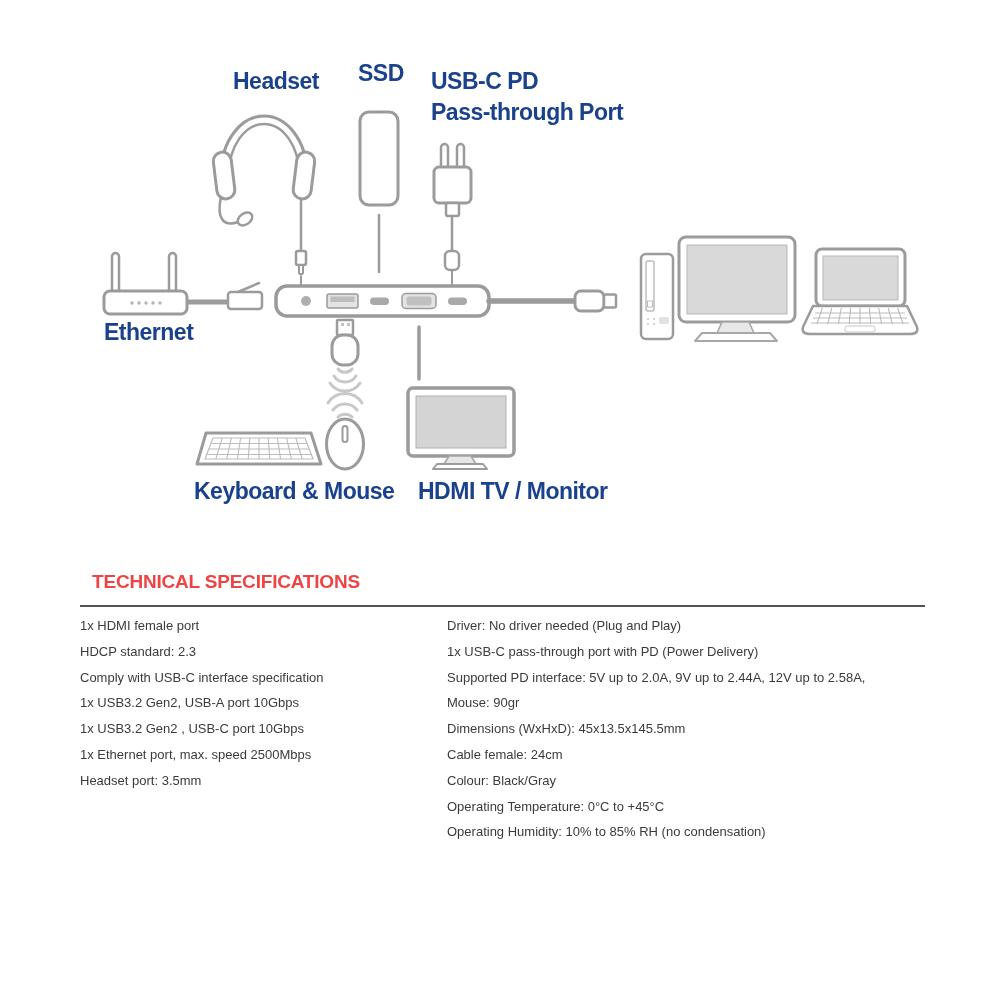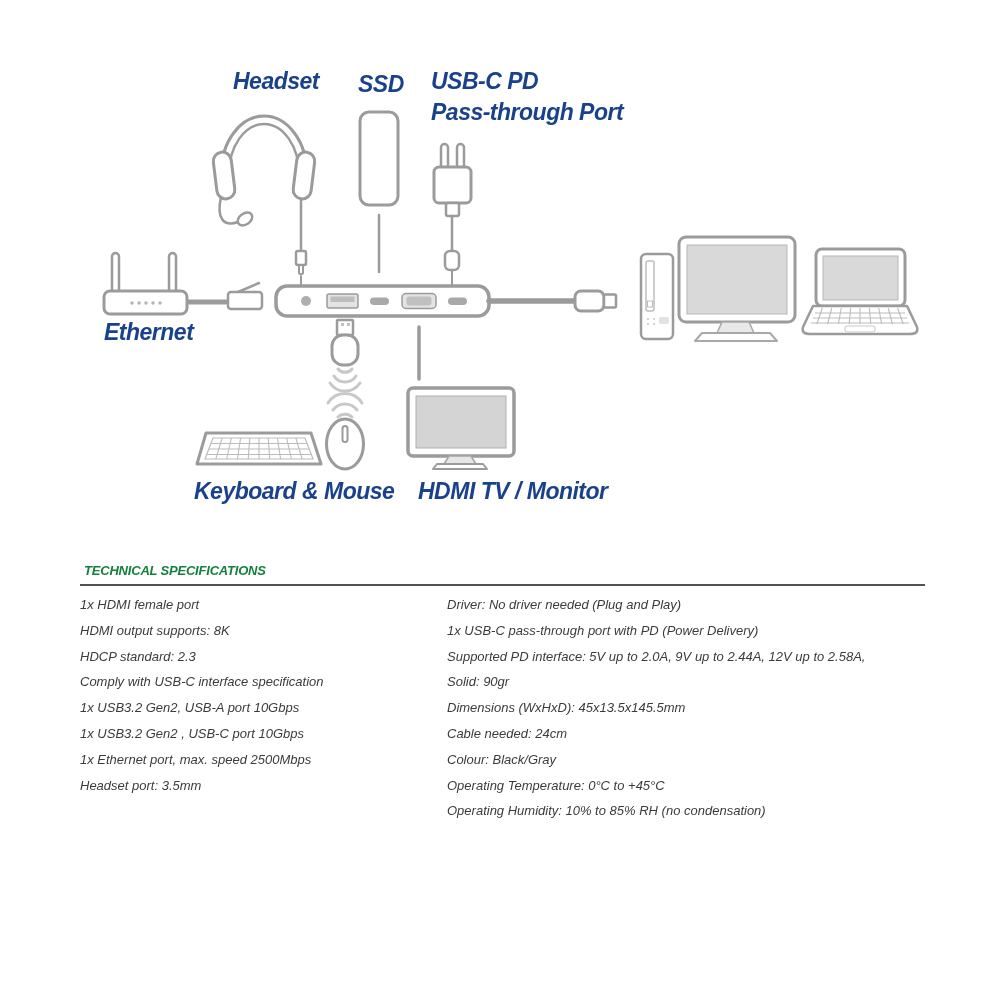--- a/index.html
+++ b/index.html
@@ -1,38 +1,38 @@
 <!DOCTYPE html>
 <html><head>
 <meta charset="utf-8">
 <style>
   html,body { margin:0; padding:0; background:#ffffff; }
   .canvas {
     position:relative; width:1000px; height:1000px; background:#ffffff;
-    font-family:"Liberation Sans", sans-serif; overflow:hidden;font-style:italic;
+    font-family:"Liberation Sans", sans-serif; overflow:hidden;
   }
   svg.diagram { position:absolute; left:0; top:0; }
   .ln { stroke:#9b9b9b; fill:none; stroke-linecap:round; stroke-linejoin:round; }
   .s2  { stroke-width:2; }
   .s25 { stroke-width:2.5; }
   .s3  { stroke-width:3; }
   .s35 { stroke-width:3.5; }
   .s5  { stroke-width:5; }
   .fw  { fill:#ffffff; }
   .wave { stroke:#c8c8c8; stroke-width:3; fill:none; stroke-linecap:round; }
   .keyline { stroke:#bcbcbc; stroke-width:1.1; fill:none; }
 
   .lbl {
     position:absolute; font-weight:bold; color:#19418c;
     font-size:23px; letter-spacing:-0.5px; white-space:nowrap; line-height:31px;
   }
 
   .specs { position:absolute; left:80px; top:559px; width:845px; }
   .specs h2 {
-    margin:4px; font-size:13px; font-weight:bold; color:#15803d;
+    margin:12px; font-size:19px; font-weight:bold; color:#ef4444;
     letter-spacing:-0.2px; white-space:nowrap;
   }
   .rule { border:none; border-top:2px solid #525252; margin:6px 0 0 0; height:0; }
   .cols { display:flex; margin-top:6px; }
   .col-left { width:367px; flex:none; }
   .col-right { flex:none; }
   .cols ul { list-style:none; margin:0; padding:0; }
   .cols li {
     font-size:13px; line-height:25.8px; color:#3b3b3b; white-space:nowrap;
   }
@@ -181,50 +181,49 @@
     <g>
       <path class="ln s35" d="M419,327 L419,379"></path>
       <rect class="ln s35 fw" x="408" y="388" width="106" height="68" rx="5"></rect>
       <rect x="416" y="396" width="90" height="52" fill="#d4d4d4" stroke="#b0b0b0" stroke-width="1"></rect>
       <polygon points="449,456 471,456 476,464 444,464" fill="#e6e6e6" stroke="#a5a5a5" stroke-width="1.5"></polygon>
       <polygon points="437,464 483,464 487,469 433,469" fill="#ffffff" stroke="#9b9b9b" stroke-width="2" stroke-linejoin="round"></polygon>
     </g>
   </svg>
 
   <div class="lbl" style="left:233px; top:66px;">Headset</div>
-  <div class="lbl" style="left:358px; top:69px;">SSD</div>
+  <div class="lbl" style="left:358px; top:58px;">SSD</div>
   <div class="lbl" style="left:431px; top:66px;">
     <div>USB-C PD</div>
     <div>Pass-through Port</div>
   </div>
   <div class="lbl" style="left:104px; top:317px;">Ethernet</div>
   <div class="lbl" style="left:194px; top:476px;">Keyboard &amp; Mouse</div>
   <div class="lbl" style="left:418px; top:476px;">HDMI TV / Monitor</div>
 
   <section class="specs">
     <h2>TECHNICAL SPECIFICATIONS</h2>
     <hr class="rule">
     <div class="cols">
       <ul class="col-left">
         <li>1x HDMI female port</li>
-        <li>HDMI output supports: 8K</li>
         <li>HDCP standard: 2.3</li>
         <li>Comply with USB-C interface specification</li>
         <li>1x USB3.2 Gen2, USB-A port 10Gbps</li>
         <li>1x USB3.2 Gen2 , USB-C port 10Gbps</li>
         <li>1x Ethernet port, max. speed 2500Mbps</li>
         <li>Headset port: 3.5mm</li>
       </ul>
       <ul class="col-right">
         <li>Driver: No driver needed (Plug and Play)</li>
         <li>1x USB-C pass-through port with PD (Power Delivery)</li>
         <li>Supported PD interface: 5V up to 2.0A, 9V up to 2.44A, 12V up to 2.58A,</li>
-        <li>Solid: 90gr</li>
+        <li>Mouse: 90gr</li>
         <li>Dimensions (WxHxD): 45x13.5x145.5mm</li>
-        <li>Cable needed: 24cm</li>
+        <li>Cable female: 24cm</li>
         <li>Colour: Black/Gray</li>
         <li>Operating Temperature: 0°C to +45°C</li>
         <li>Operating Humidity: 10% to 85% RH (no condensation)</li>
       </ul>
     </div>
   </section>
 
 </div>
 
 </body></html>

